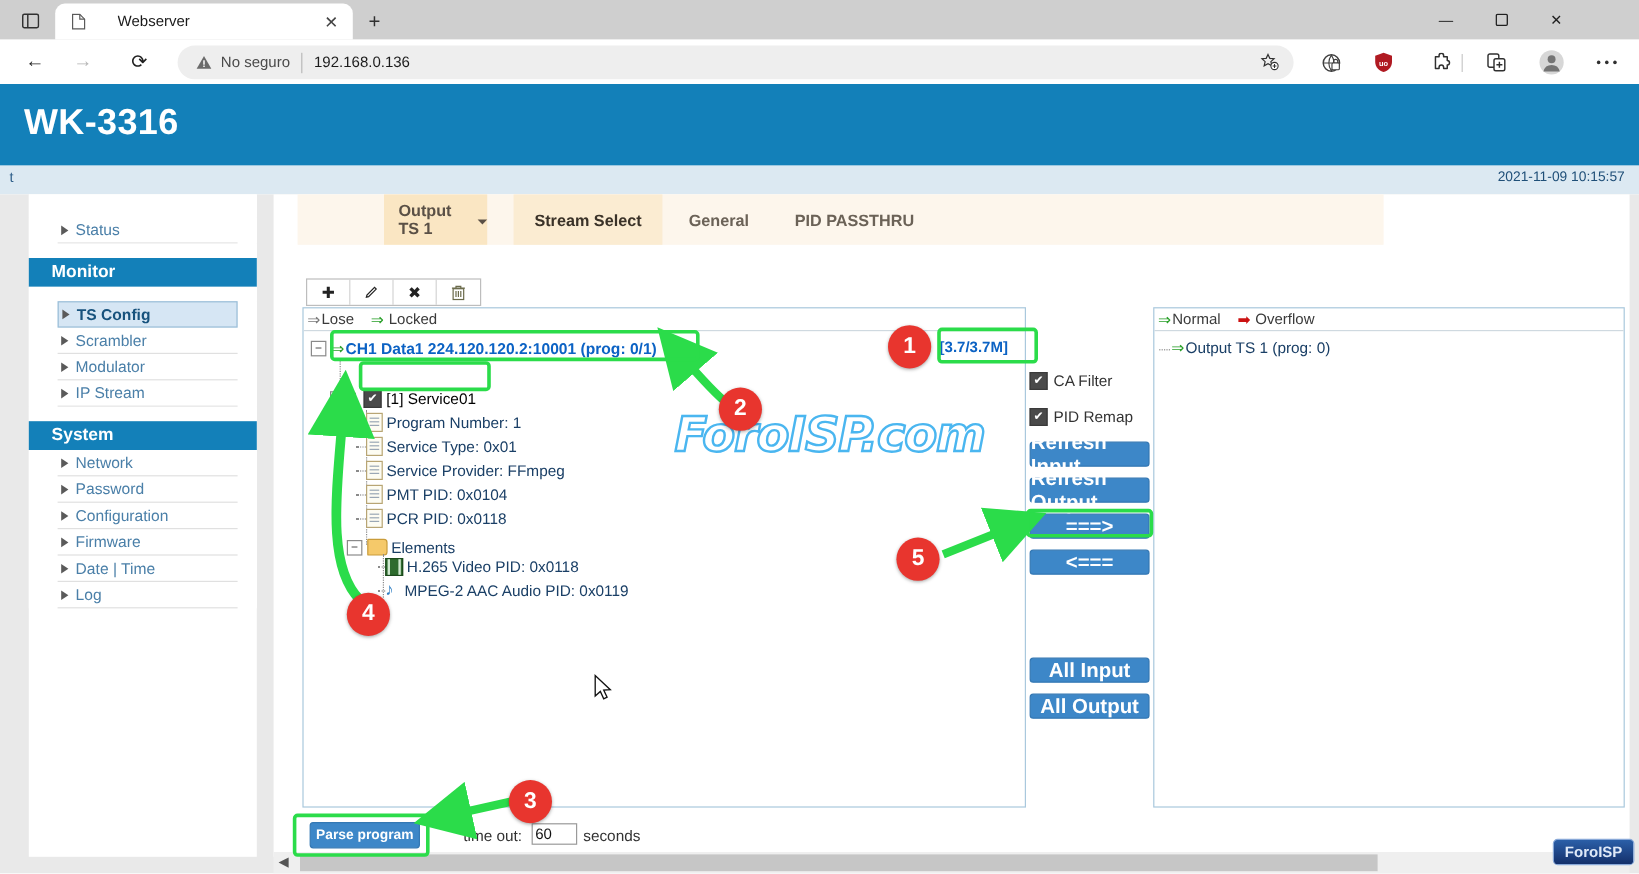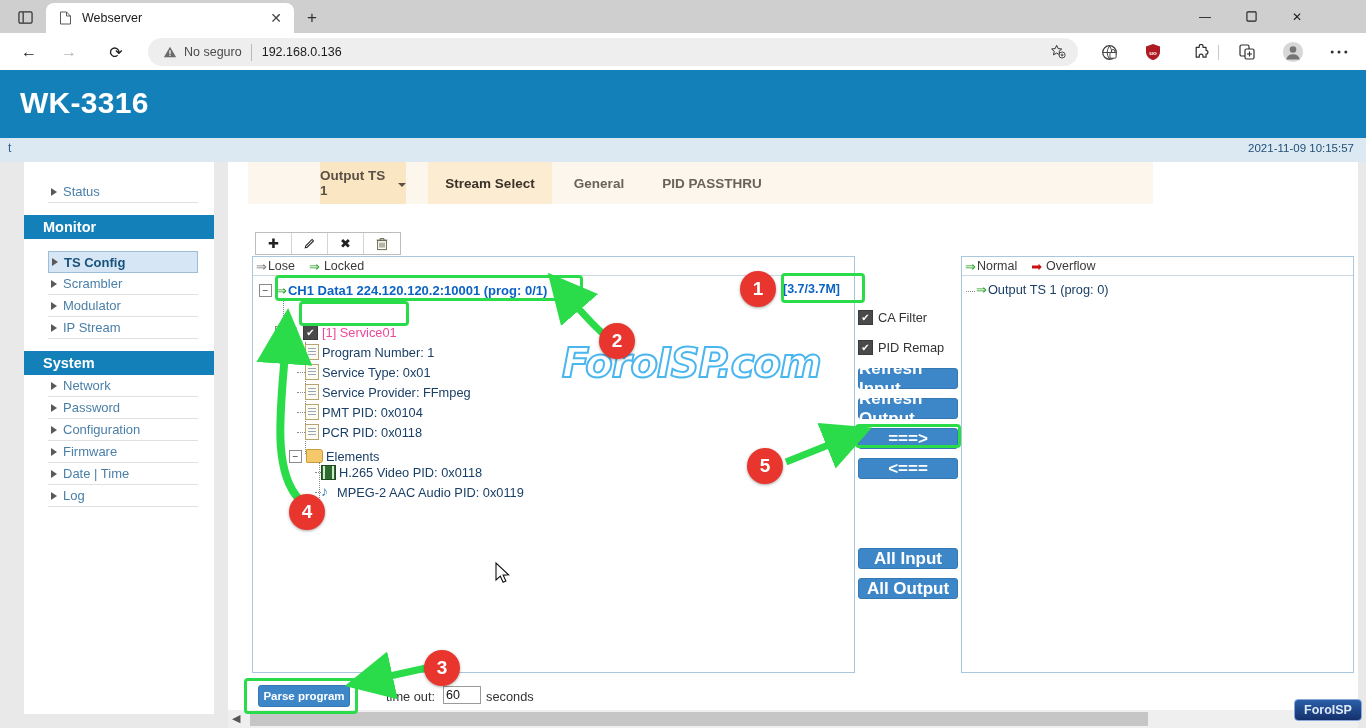--- a/index.html
+++ b/index.html
@@ -18,21 +18,21 @@
   }
   .tab-strip-left-btn {
     position: absolute; left: 8px; top: 4px; width: 34px; height: 26px;
     display: flex; align-items: center; justify-content: center;
     border-radius: 4px;
   }
   .tab {
     position: absolute; left: 46px; top: 3px; width: 248px; height: 30px;
     background: #ffffff;
     border-radius: 8px 8px 0 0;
-    display: flex; align-items: center;
+    display: flex; align-items: center; gap: 16px;
   }
   .tab-favicon { margin-left: 11px; width: 16px; height: 16px; display:flex; align-items:center; justify-content:center;}
   .tab-title {
     margin-left: 9px; font-size: 12.5px; color: #1a1a1a;
     white-space: nowrap; overflow: hidden; text-overflow: ellipsis; width: 165px;
   }
   .tab-close {
     position: absolute; right: 10px; top: 7px; width: 16px; height: 16px;
     color: #444; font-size: 14px; line-height: 16px; text-align: center;
   }
@@ -130,21 +130,21 @@
   .tabbar {
     position: absolute; left: 248px; top: 162px; width: 905px; height: 42px;
     background: #fdf6ec;
   }
   .apptab {
     position: absolute; top: 0; height: 42px;
     display: flex; align-items: center; justify-content: center;
     font-size: 13.5px; font-weight: bold; color: #5a5046;
     box-sizing: border-box;
   }
-  .apptab-dd { left: 72px; width: 86px; background: #fae6c3; color:#5a5046; }
+  .apptab-dd { left: 72px; width: 86px; background: #fae6c3; color:#5a5046;padding-left:12px; }
   .apptab-sel { left: 180px; width: 124px; background: #fbecd2; color:#3a3228; }
   .apptab-plain { color: #6b6257; text-align: center; }
   .dd-caret {
     width: 0; height: 0; margin-left: 5px; margin-top: 3px;
     border-top: 4px solid #5a5046; border-left: 4px solid transparent; border-right: 4px solid transparent;
   }
 
   
   .tree-toolbar {
     position: absolute; left: 255px; top: 232px; width: 144px; height: 21px;
@@ -186,21 +186,21 @@
     position: absolute; left: 530px; top: 6px;
     color: #0b62c4; font-weight: bold; font-size: 12.5px;
   }
   .svc-row { position: absolute; left: 22px; top: 46px; }
   .svc-num { color: #333; font-size: 12.5px; margin-right: 4px; }
   .svc-check {
     width: 13px; height: 13px; background: #4a4a4a; border:1px solid #3a3a3a;
     display: inline-flex; align-items: center; justify-content: center;
     color: #fff; font-size: 10px; margin-right: 4px; flex:none;
   }
-  .svc-label { color: #ec4899; font-size: 12.8px; }
+  .svc-label { color: #000000; font-size: 12.8px; }
   .leafrow { position: absolute; left: 52px; display: flex; align-items: center; height: 20px; }
   .dotline {
     position: absolute; border-left: 1px dotted #8a8a8a;
   }
   .dash { position:absolute; border-top:1px dotted #8a8a8a; }
   .doc-icon {
     width: 12px; height: 14px; margin-right: 3px; flex:none;
     background: #fdfcf2; border: 1px solid #b8a574; position: relative;
   }
   .doc-icon::after {

